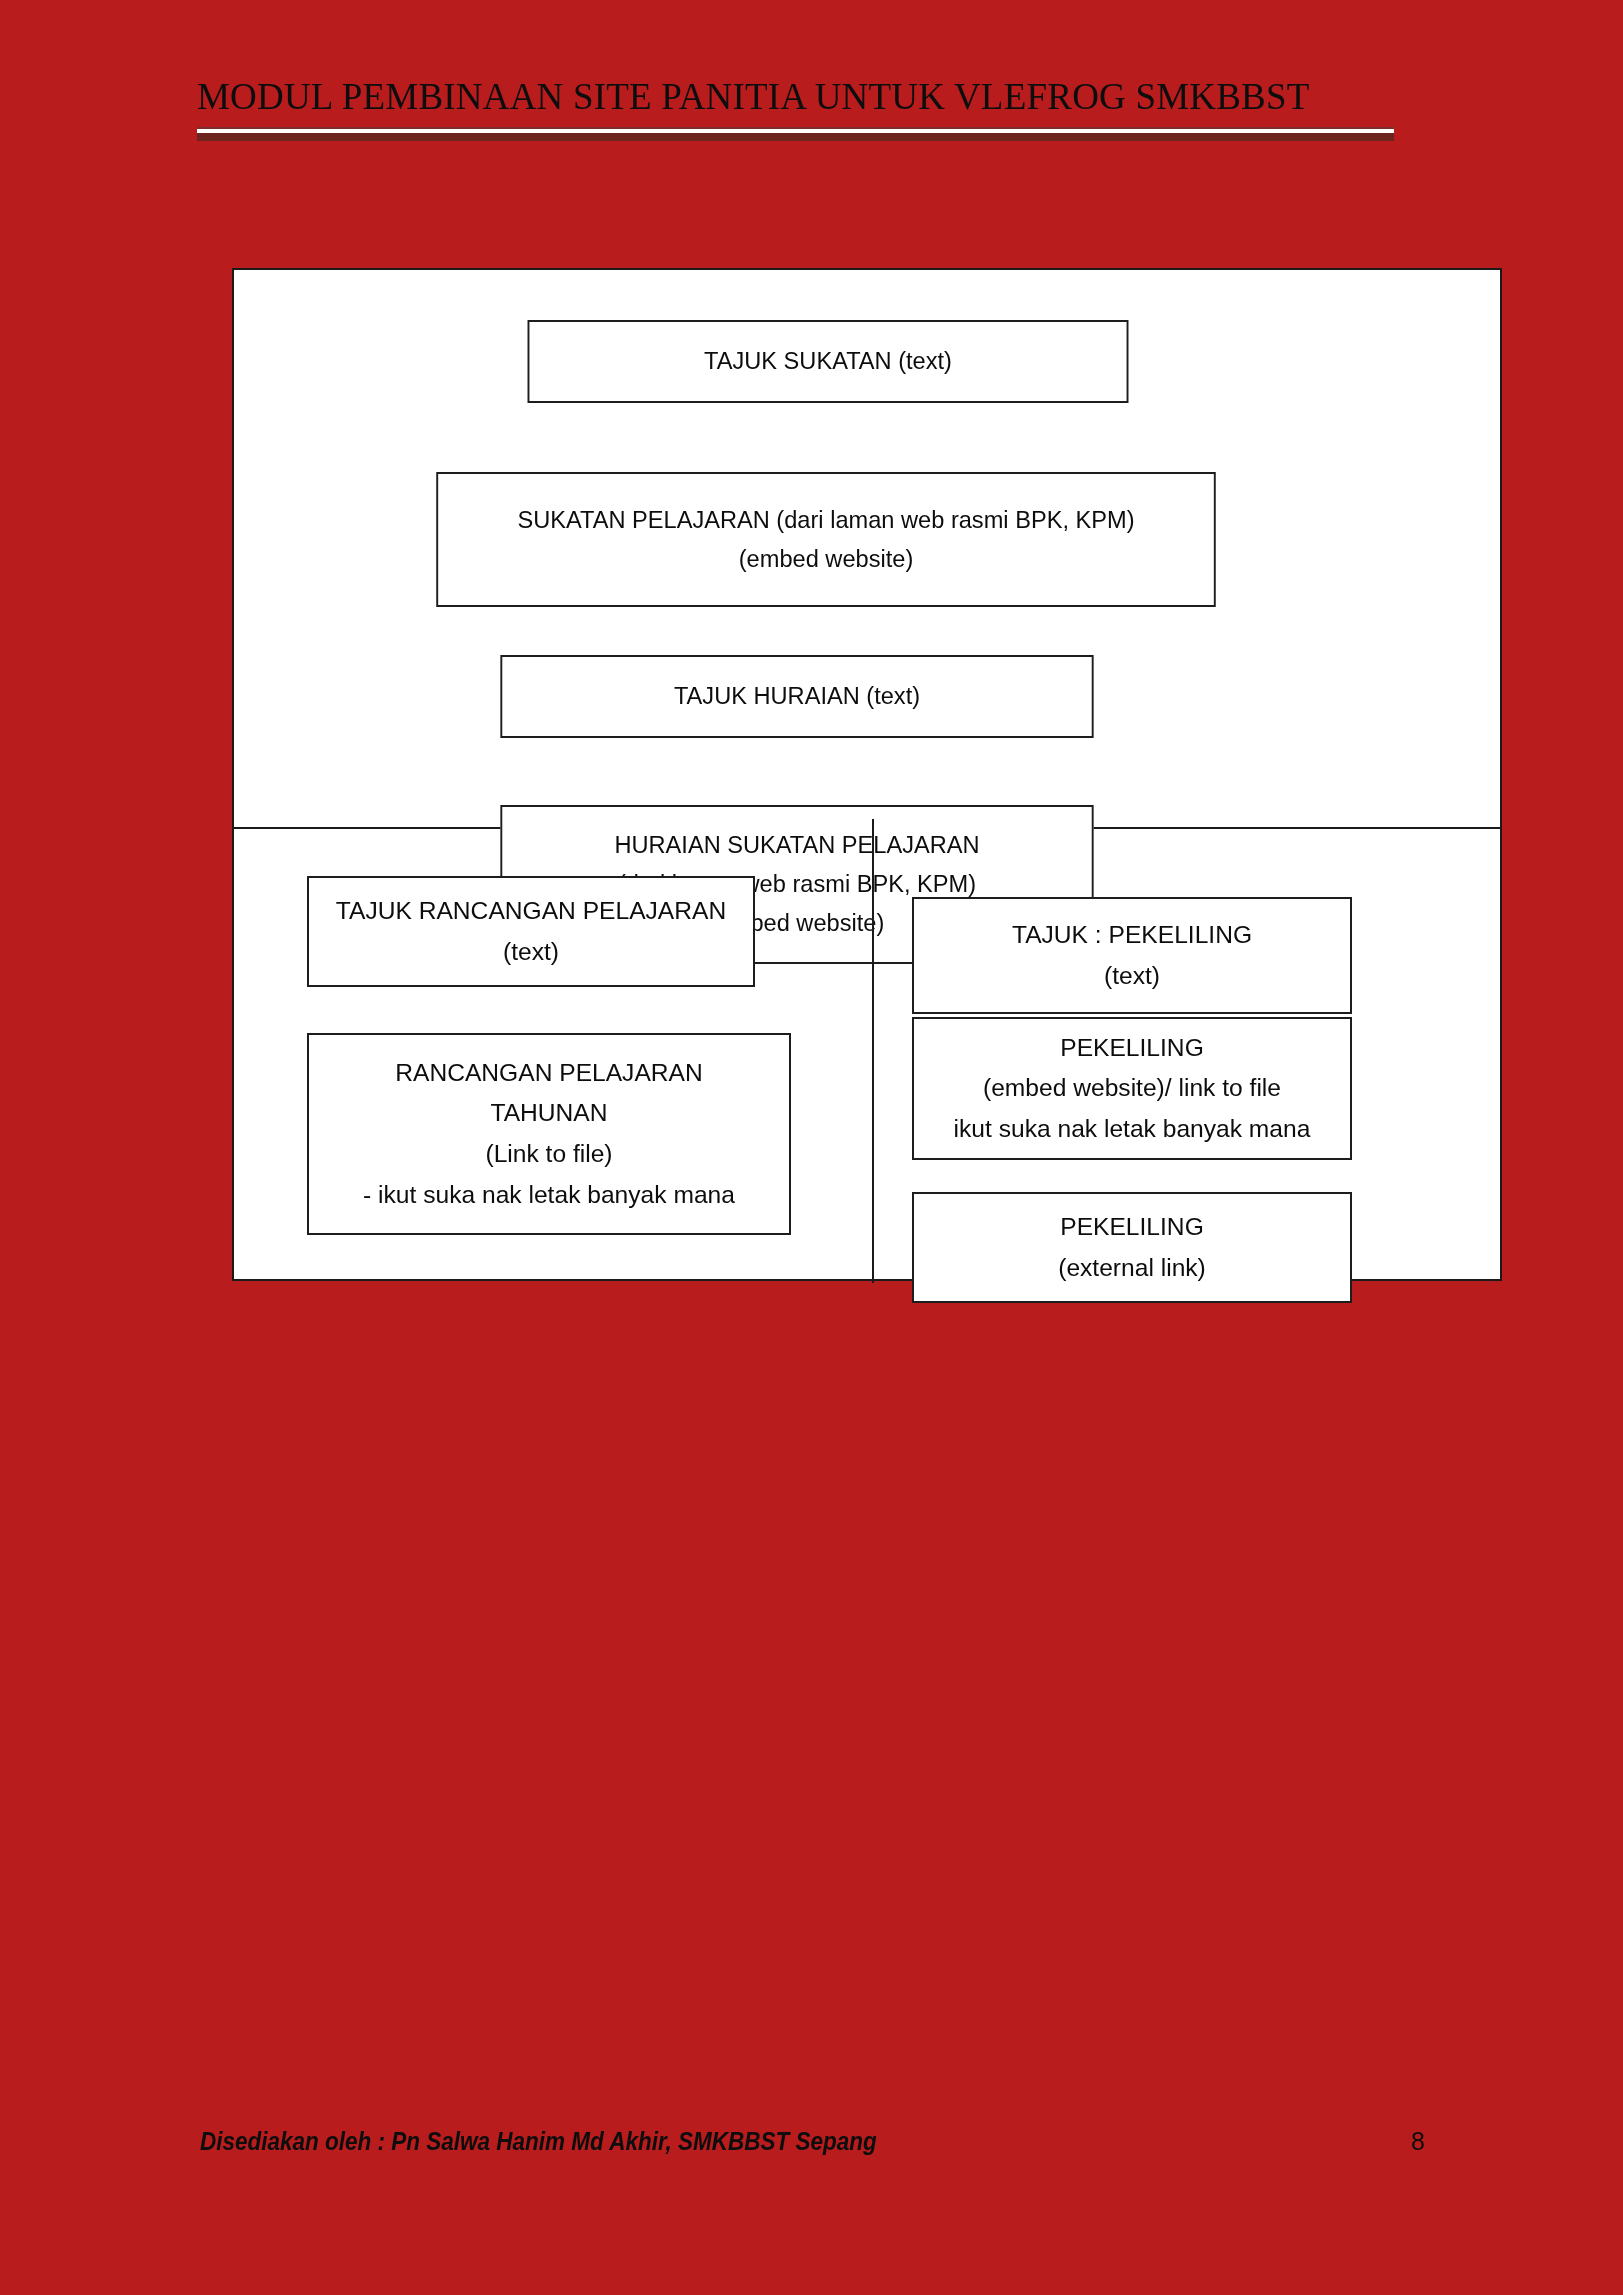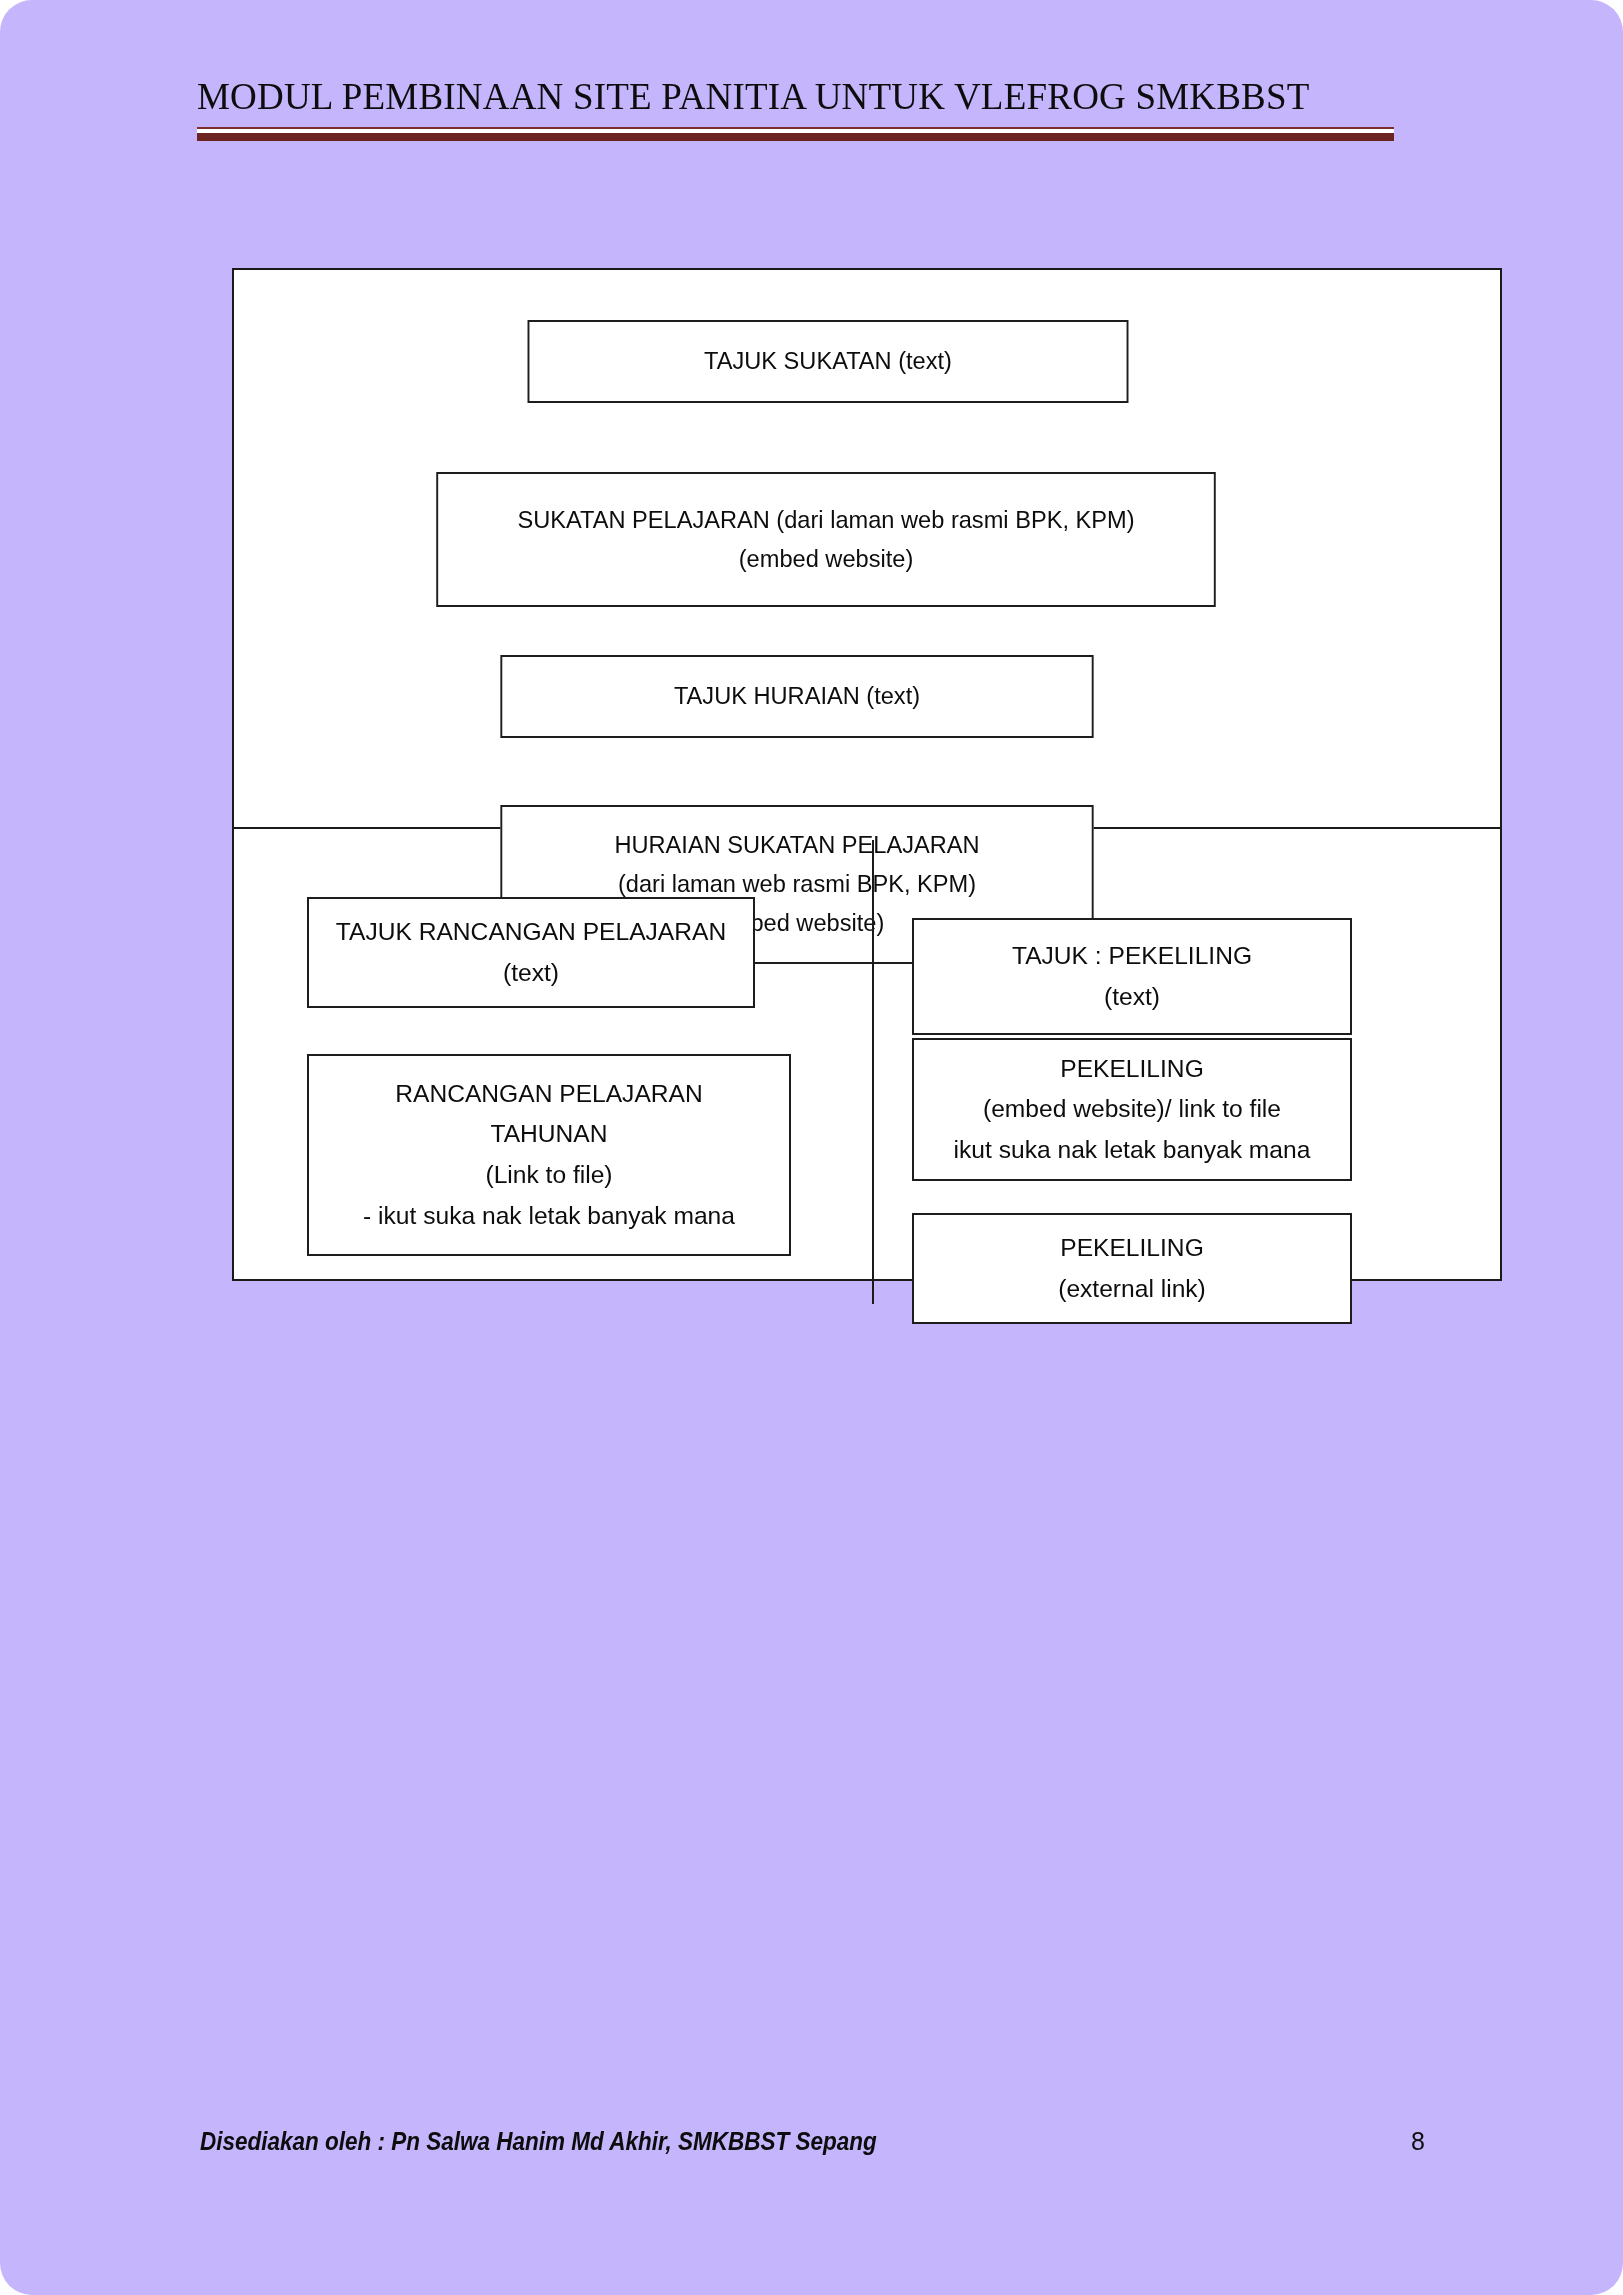--- a/index.html
+++ b/index.html
@@ -14,22 +14,21 @@
     font-family: "Liberation Sans", sans-serif;
     color: #000000;
     overflow: hidden;
   }
 
   .page {
     position: absolute;
     left: 0; top: 0;
     width: 1623px;
     height: 2295px;
-    background: #c4b5fd;
-    border-radius: 32px;
+    background: #b91c1c;
   }
 
   
   .header-block {
     position: absolute;
     left: 197px;
     top: 76px;
     width: 1197px;
   }
   .doc-title {
@@ -86,21 +85,21 @@
     left: 0; top: 12px;
     width: 100%;
     height: 547px;
     border-bottom: 2.4px solid #1a1a1a;
     box-sizing: border-box;
   }
 
   .diagram-bottom {
     position: absolute;
     left: 0;
-    top: 570px;
+    top: 549px;
     width: 100%;
     height: 464px;
     display: block;
   }
   .col-divider {
     position: absolute;
     left: 638px;
     top: 0;
     width: 2.4px;
     height: 464px;

